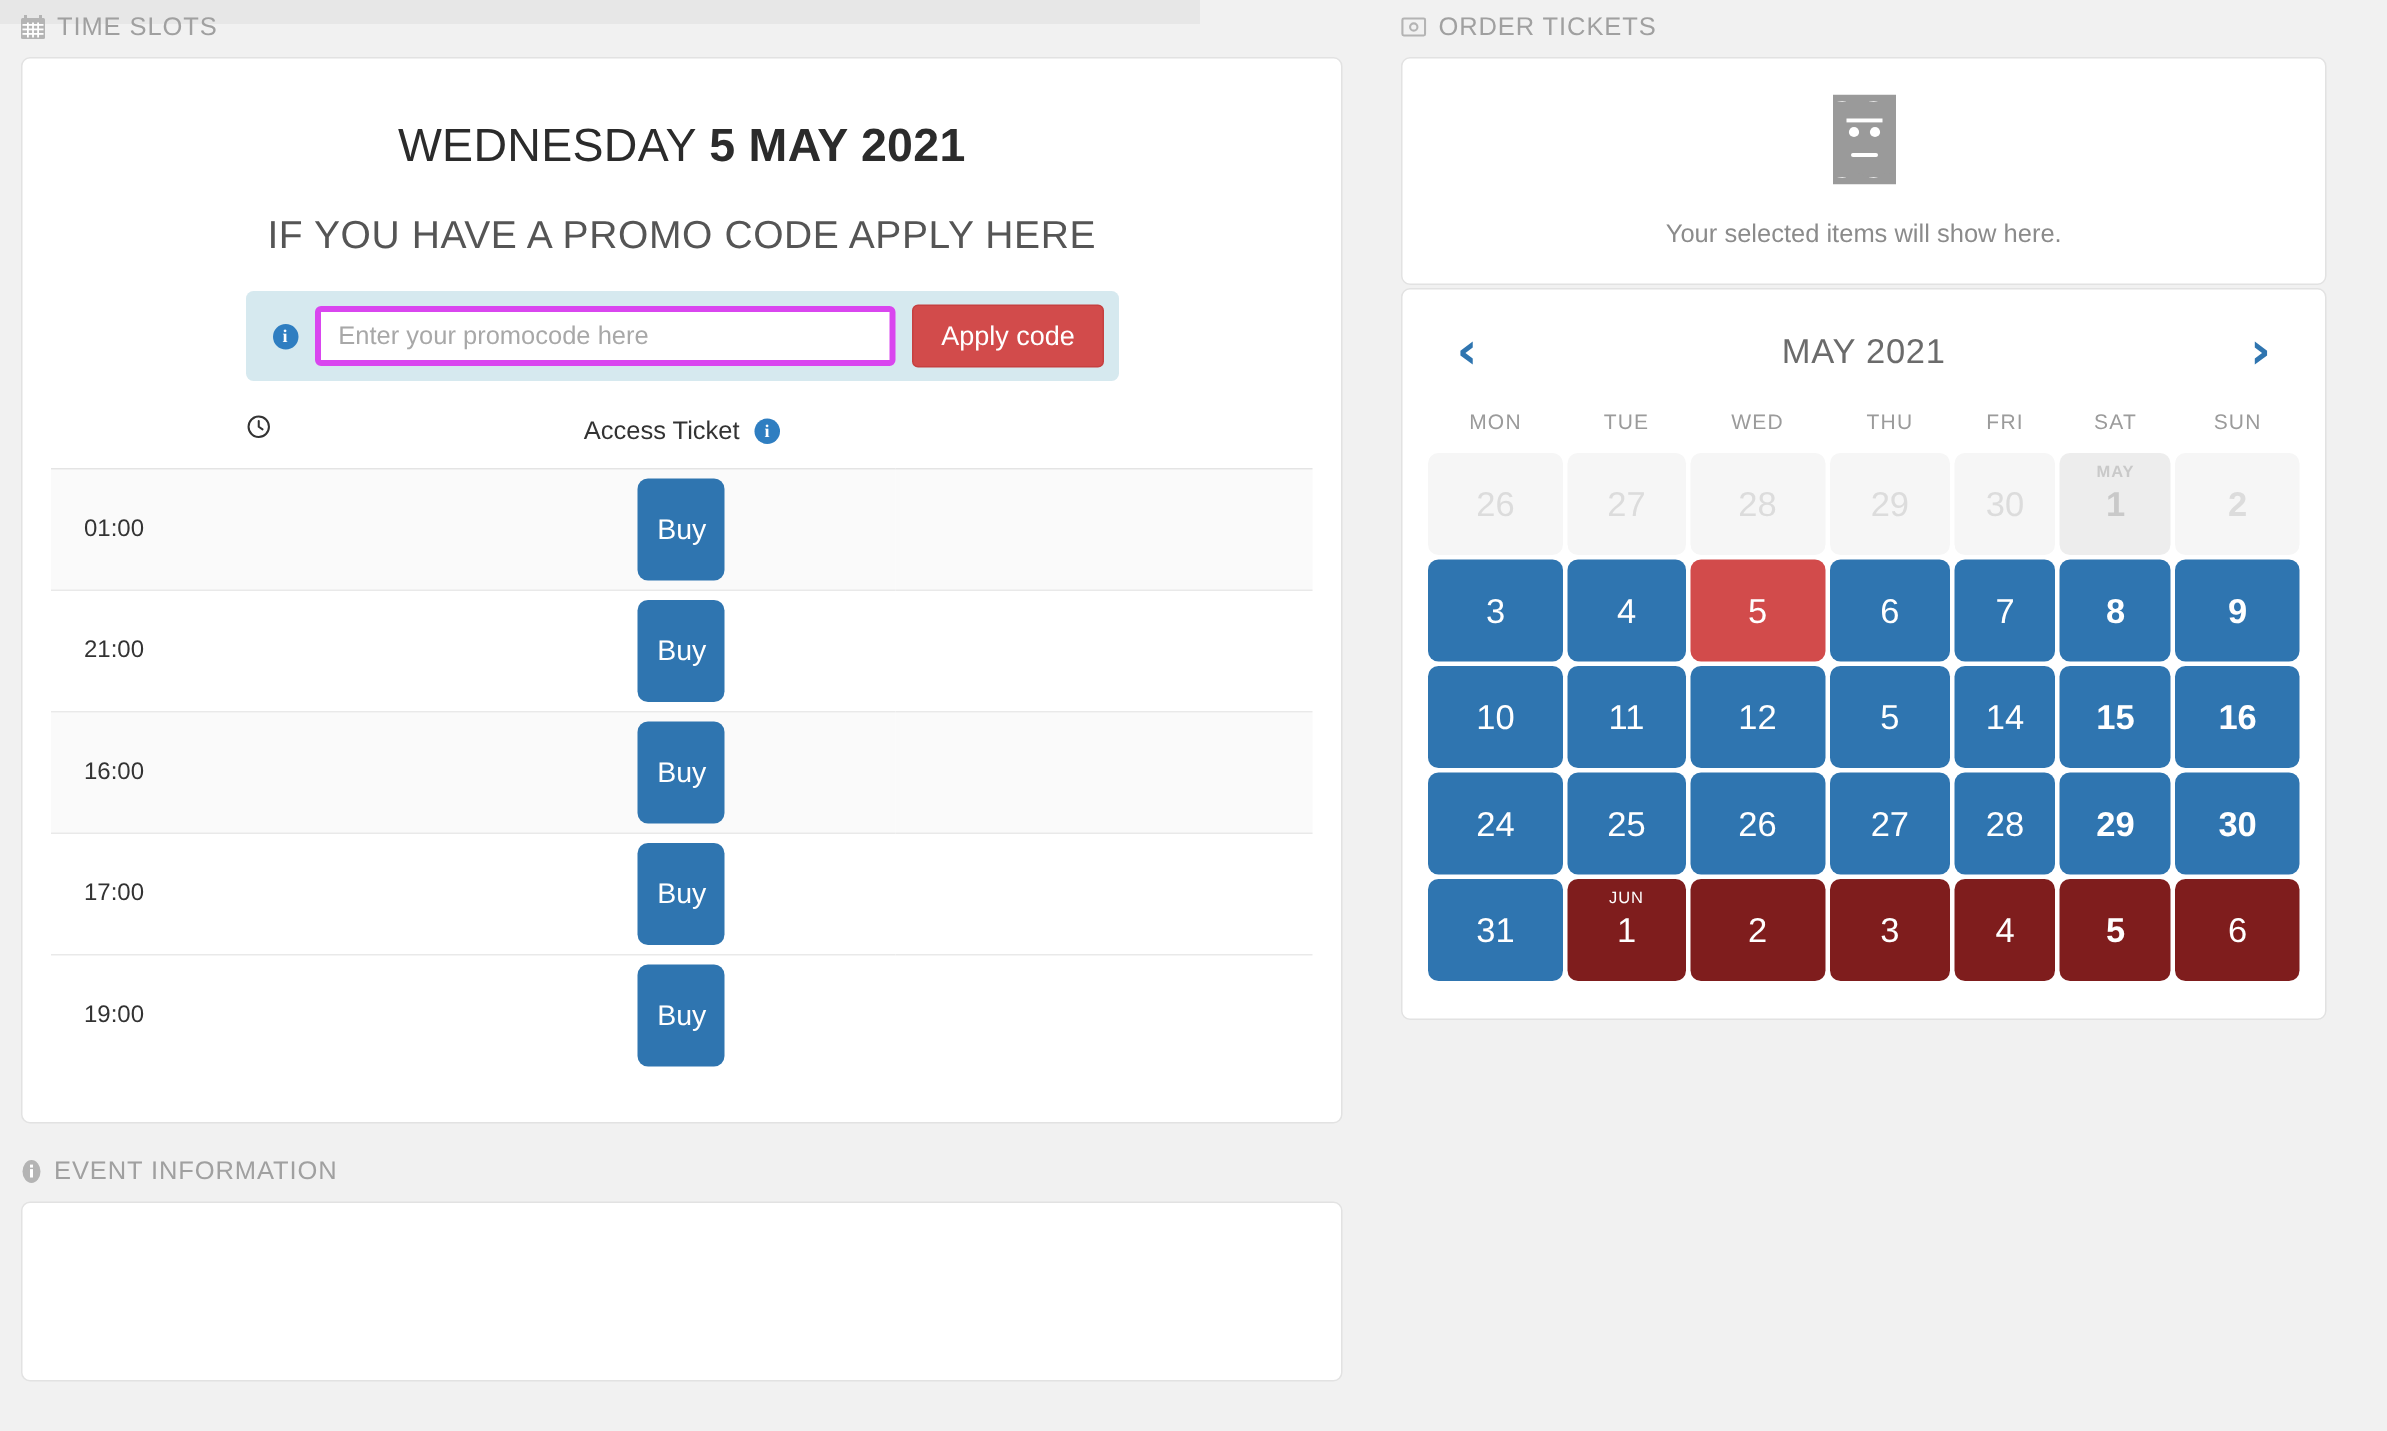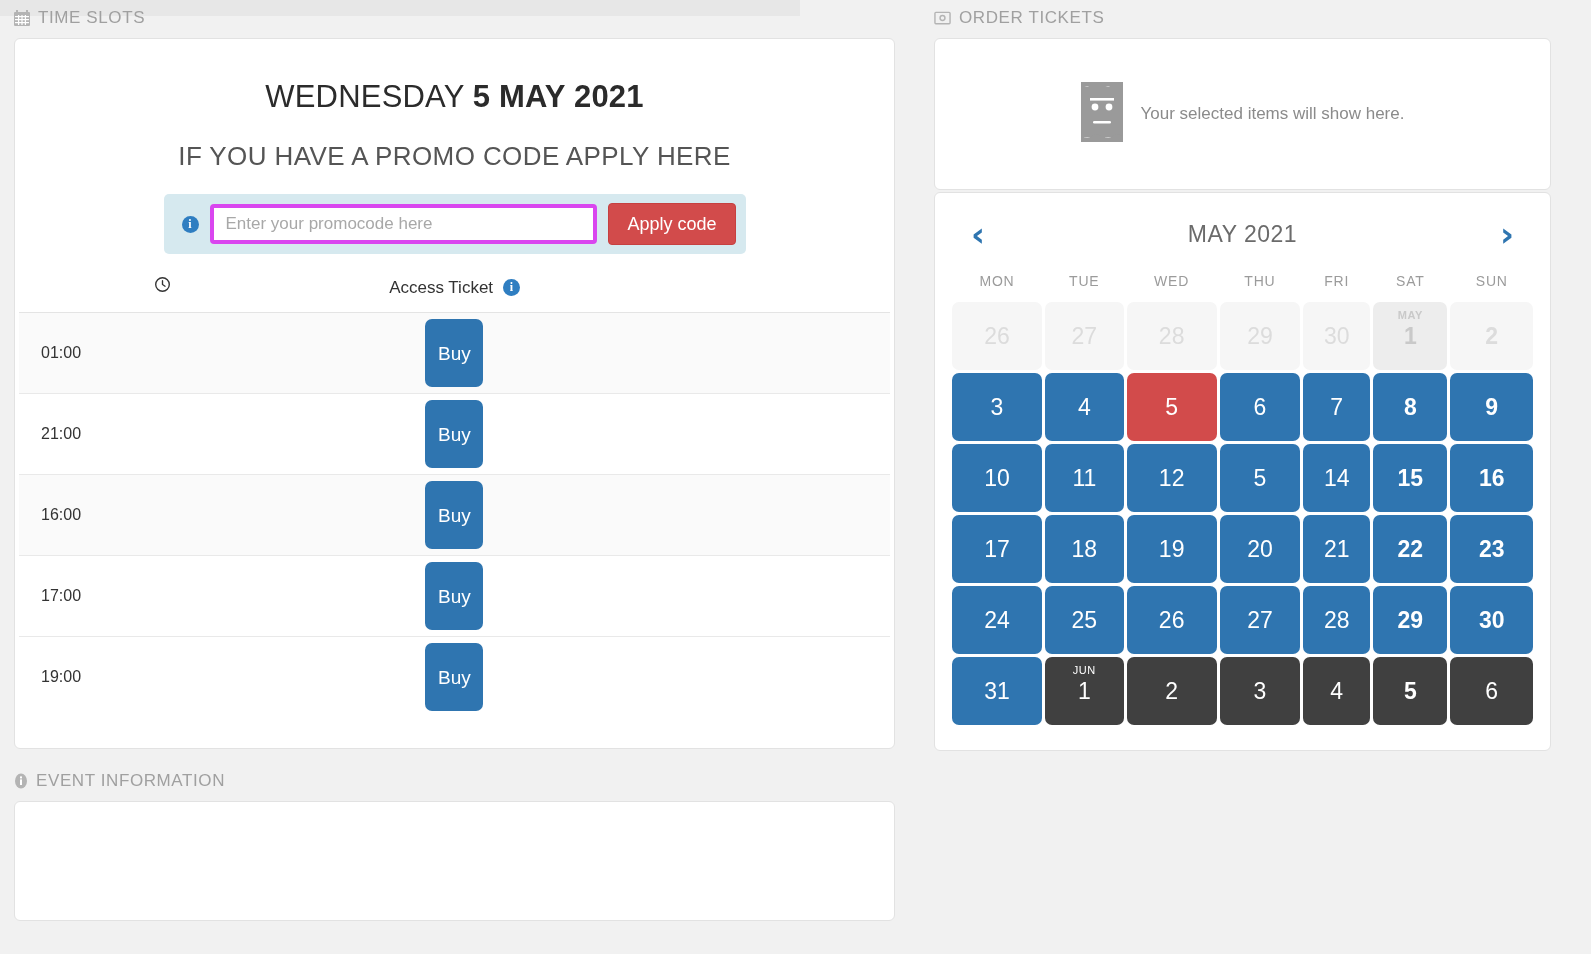--- a/index.html
+++ b/index.html
@@ -36,21 +36,21 @@
   .ico { display: inline-flex; align-items: center; color: #b4b4b4; }
 
   
   .card {
     background: #fff;
     border: 1px solid #e2e2e2;
     border-radius: 6px;
   }
 
   
-  #timeslots-card { margin-top: 2px; padding: 26px 4px 30px; }
+  #timeslots-card { margin-top: 2px; padding: 26px 19px 30px; }
   .day-title {
     text-align: center;
     font-size: 31px;
     color: #2b2b2b;
     font-weight: 400;
     margin: 14px 0 0;
     letter-spacing: 0.2px;
   }
   .day-title b { font-weight: 700; }
   .promo-head {
@@ -139,21 +139,21 @@
     font-family: "Liberation Sans", sans-serif;
   }
 
   
   #event-info-card { margin-top: 2px; height: 120px; }
 
   
   #order-tickets-card {
     margin-top: 2px;
     height: 152px;
-    display:flex; 
+    display:flex; flex-direction: column;
     align-items:center; justify-content:center;
     gap: 18px;
   }
   .empty-text { color:#8b8b8b; font-size: 17px; }
 
   
   #calendar-card { margin-top: 2px; padding: 18px 14px 22px; }
   .cal-head {
     display:flex; align-items:center; justify-content:space-between;
     padding: 6px 14px 0;
@@ -182,21 +182,21 @@
     color: #fff;
     position: relative;
     cursor: pointer;
   }
   .cal-cell .mon-tag {
     position: absolute; top: 7px; left: 0; right: 0;
     font-size: 11px; letter-spacing: 0.6px;
   }
   .cal-cell.cur     { background:#2f75b0; }
   .cal-cell.sel     { background:#d24b4b; }
-  .cal-cell.next    { background:#404040; }
+  .cal-cell.next    { background:#7f1d1d; }
   .cal-cell.prev    { background:#f6f6f6; color:#dcdcdc; cursor:default; }
   .cal-cell.prev.mo { background:#ededed; color:#c9c9c9; }
   .cal-cell.prev .mon-tag { color:#c9c9c9; }
   .cal-cell.bold    { font-weight: 700; }
 </style>
 </head>
 <body>
 
 <div class="top-strip"></div>
 
@@ -366,29 +366,20 @@
             <tr>
               <td class="cal-cell cur"><span>10</span></td>
               <td class="cal-cell cur"><span>11</span></td>
               <td class="cal-cell cur"><span>12</span></td>
               <td class="cal-cell cur"><span>5</span></td>
               <td class="cal-cell cur"><span>14</span></td>
               <td class="cal-cell cur bold"><span>15</span></td>
               <td class="cal-cell cur bold"><span>16</span></td>
             </tr>
             <tr>
-              <td class="cal-cell cur"><span>17</span></td>
-              <td class="cal-cell cur"><span>18</span></td>
-              <td class="cal-cell cur"><span>19</span></td>
-              <td class="cal-cell cur"><span>20</span></td>
-              <td class="cal-cell cur"><span>21</span></td>
-              <td class="cal-cell cur bold"><span>22</span></td>
-              <td class="cal-cell cur bold"><span>23</span></td>
-            </tr>
-            <tr>
               <td class="cal-cell cur"><span>24</span></td>
               <td class="cal-cell cur"><span>25</span></td>
               <td class="cal-cell cur"><span>26</span></td>
               <td class="cal-cell cur"><span>27</span></td>
               <td class="cal-cell cur"><span>28</span></td>
               <td class="cal-cell cur bold"><span>29</span></td>
               <td class="cal-cell cur bold"><span>30</span></td>
             </tr>
             <tr>
               <td class="cal-cell cur"><span>31</span></td>

